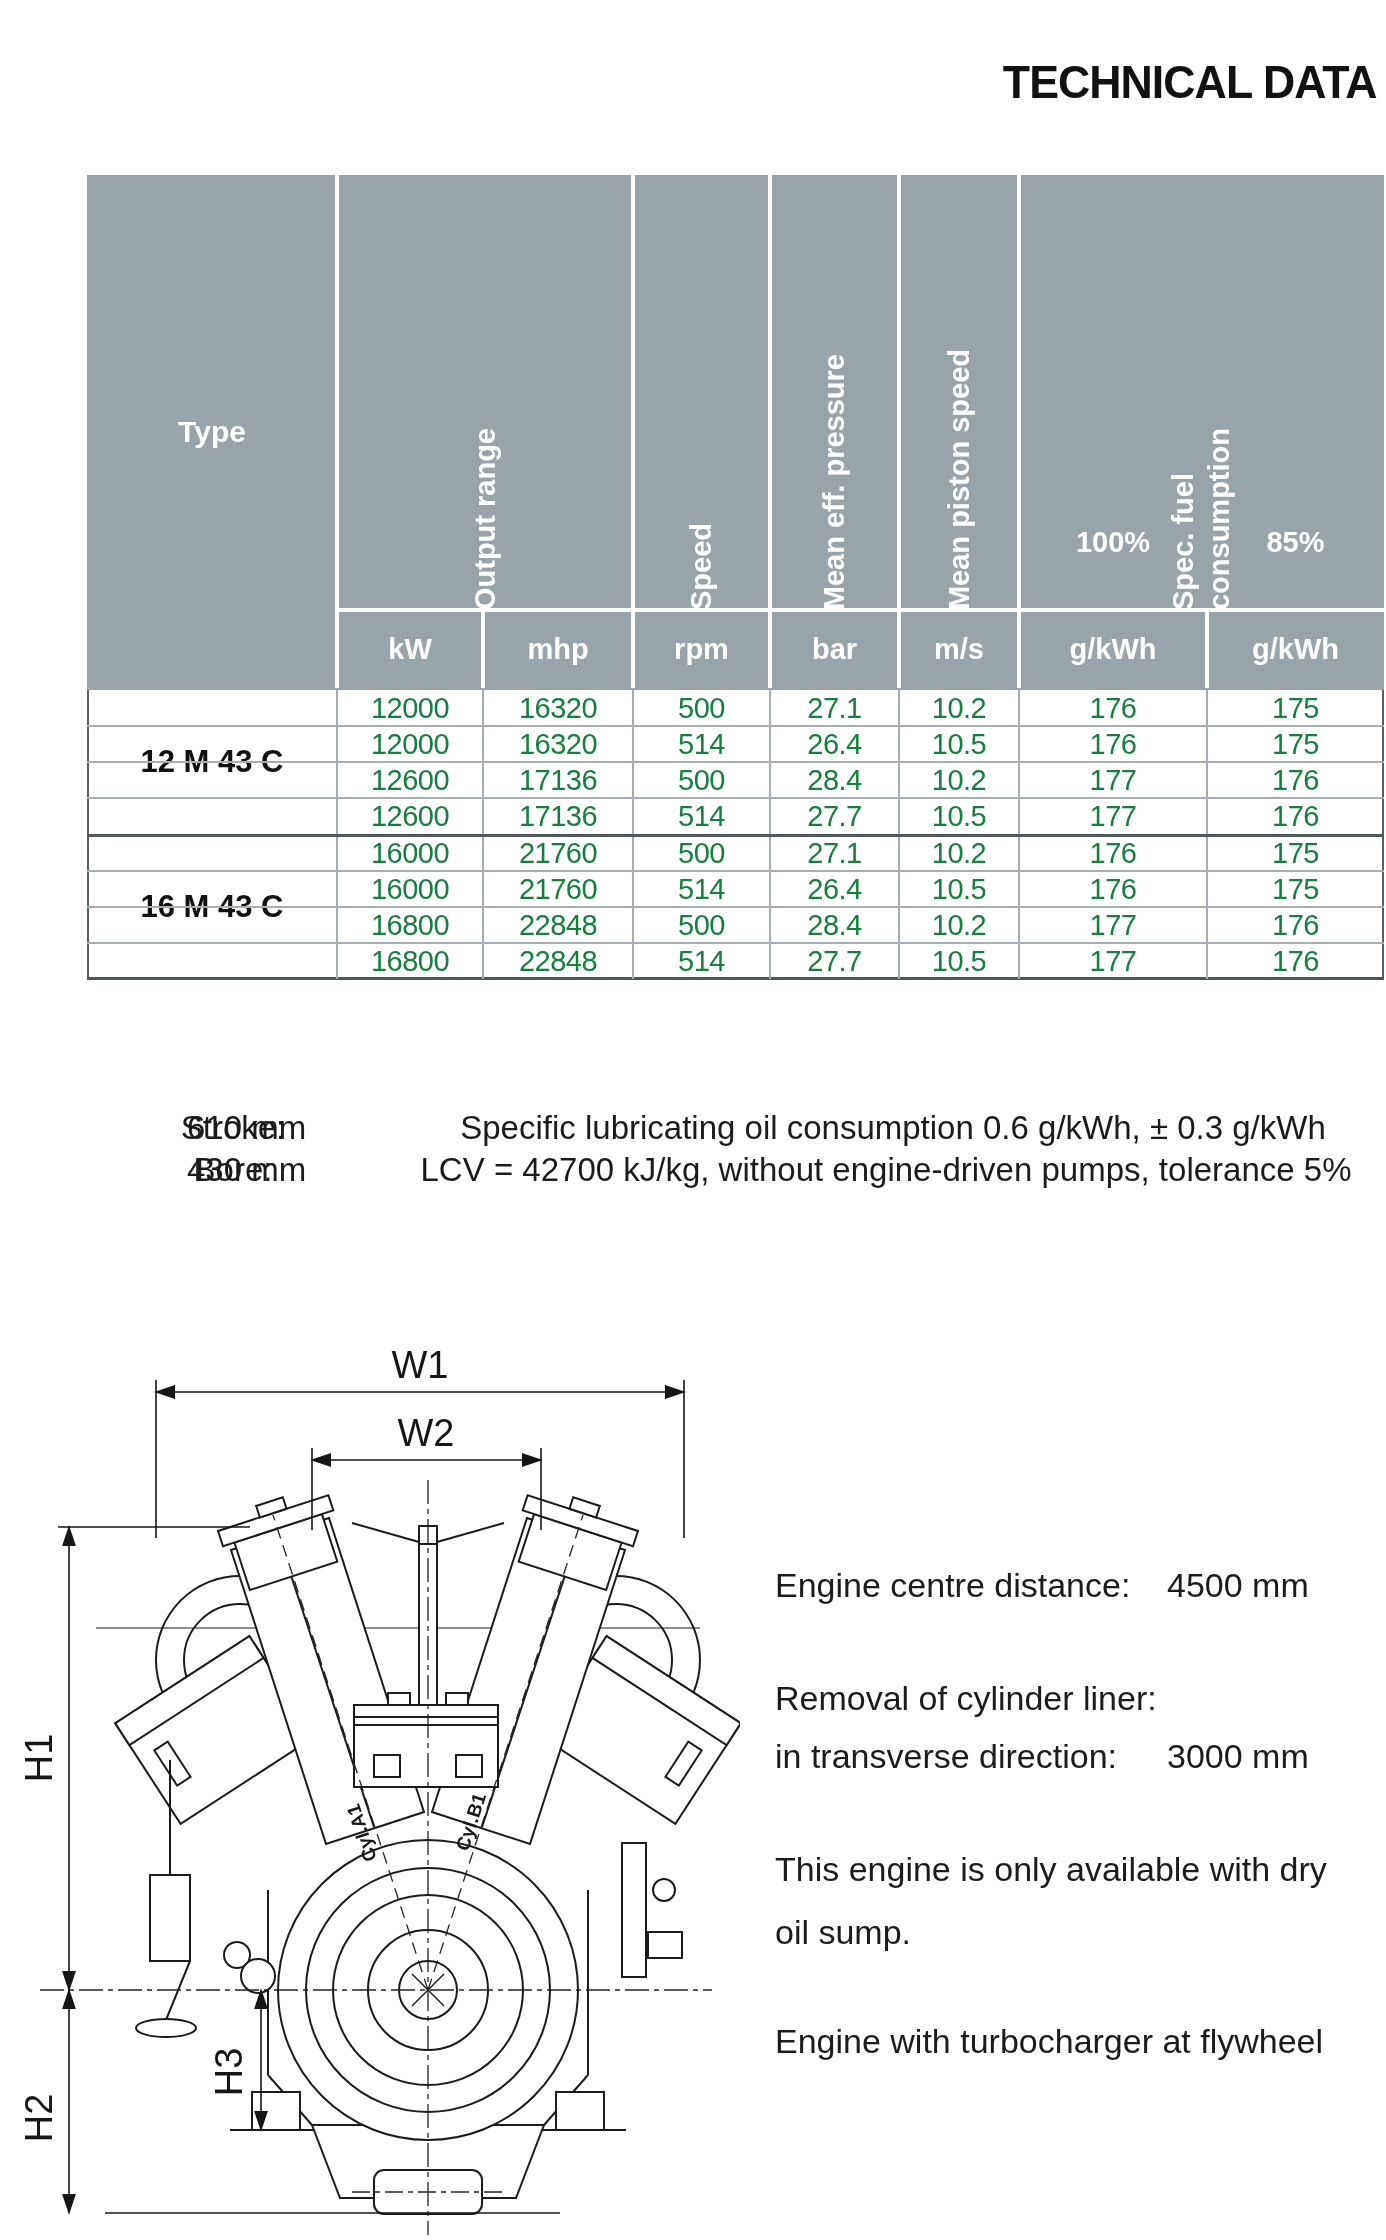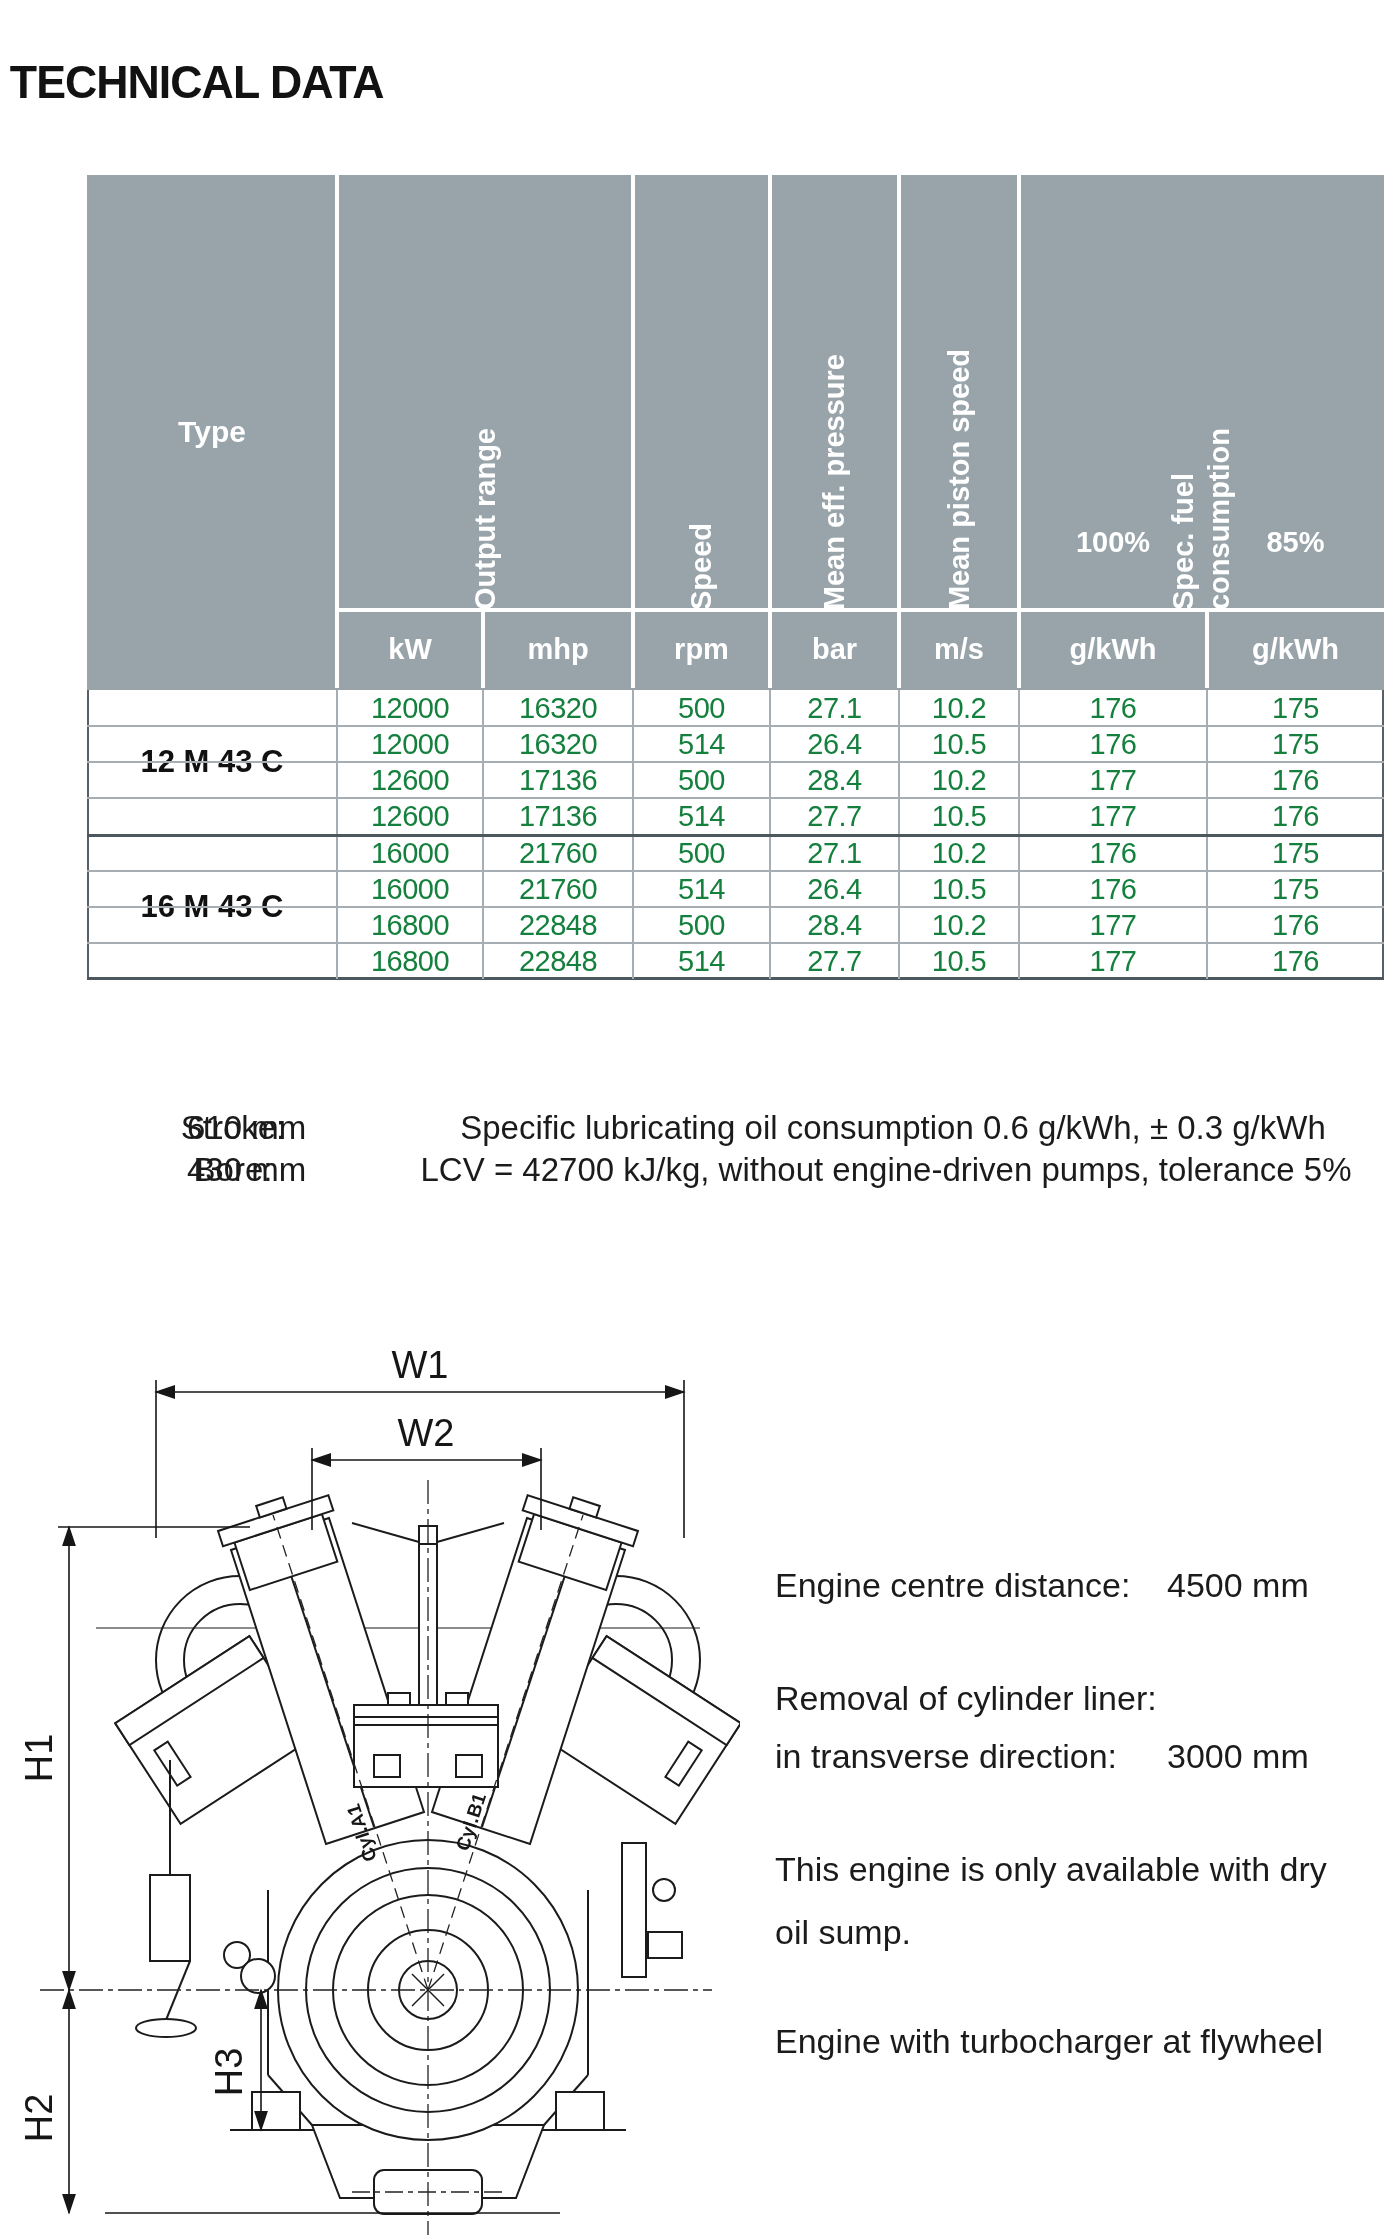--- a/index.html
+++ b/index.html
@@ -1,20 +1,20 @@
 <!DOCTYPE html>
 <html><head>
 <meta charset="utf-8">
 <style>
   html,body{margin:0;padding:0;background:#ffffff;}
   #page{position:relative;width:1386px;height:2240px;background:#fff;overflow:hidden;
         font-family:"Liberation Sans", sans-serif;color:#1d1d1d;}
 
   
-  .title{position:absolute;left:0;right:0;top:54px;text-align:left;}
+  .title{position:absolute;left:0;right:0;top:54px;text-align:right;}
   .title span{display:inline-block;font-size:47px;font-weight:800;letter-spacing:-1px;
               transform:scaleX(.95);color:#121212;}
 
   
   .tbl{position:absolute;left:63px;top:175px;width:1297px;height:802px;margin-left:24px;}
   .thead{position:absolute;left:0;top:0;width:1297px;height:513px;background:#99a4aa;}
   .vline{position:absolute;top:0;width:4px;background:#fff;}
   .hline{position:absolute;height:4px;background:#fff;}
   .rot-zone{position:absolute;top:0;height:435px;display:flex;justify-content:center;align-items:flex-end;}
   .rot-zone span{writing-mode:vertical-rl;transform:rotate(180deg);color:#fff;font-weight:700;

